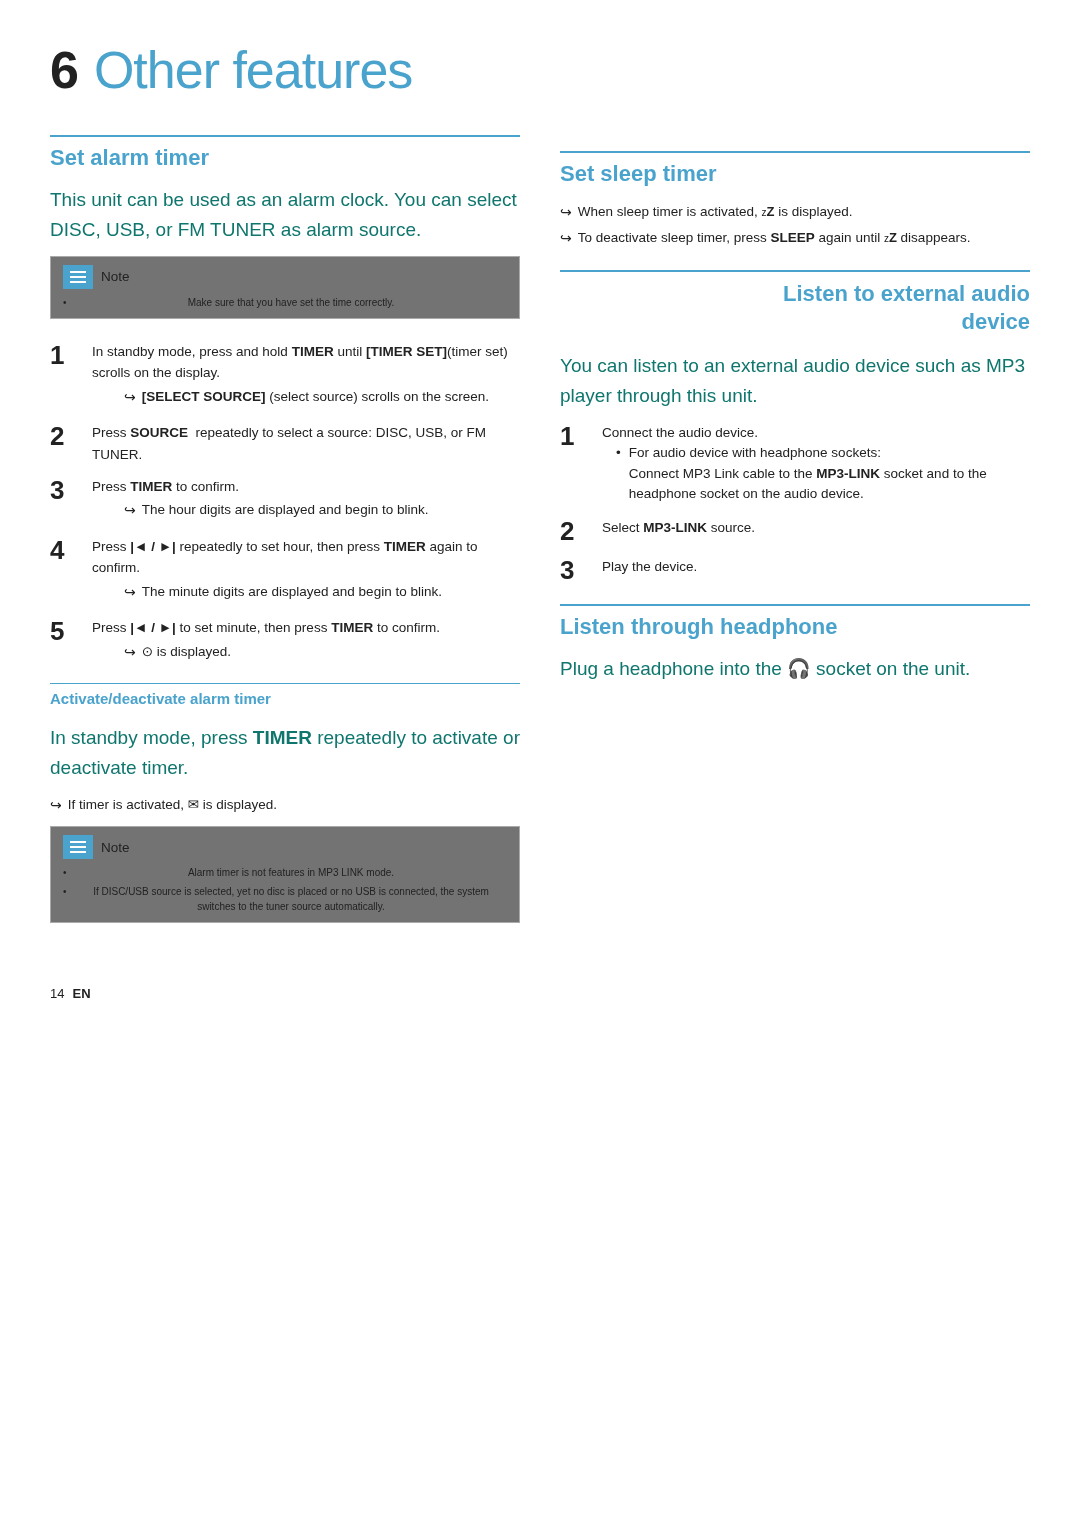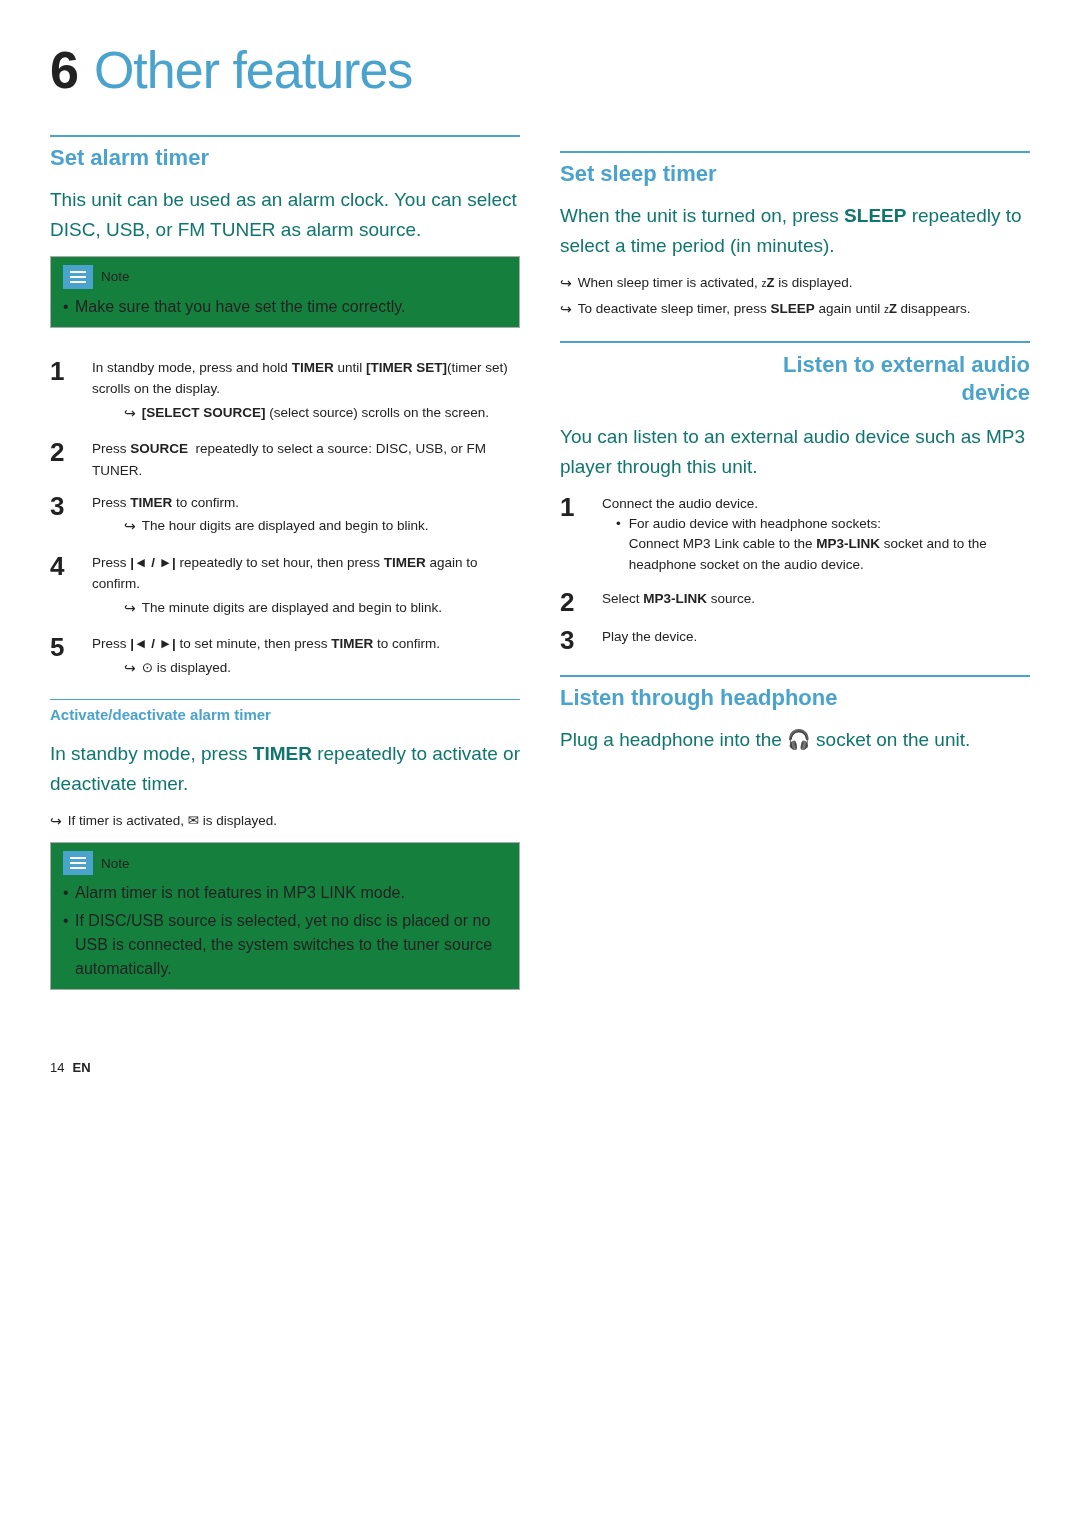--- a/index.html
+++ b/index.html
@@ -86,22 +86,22 @@
       font-size: 19px;
       line-height: 1.6;
       margin-bottom: 10px;
       color: #0f766e;
     }
 
     
     .note-box {
       border: 1px solid #aaa;
       padding: 8px 12px;
-      margin-bottom: 29px;
-      background: #15803d;
+      margin-bottom: 22px;
+      background: #737373;
     }
     .note-header {
       display: flex;
       align-items: center;
       margin-bottom: 6px;
     }
     .note-icon {
       width: 30px;
       height: 24px;
       background: #4aa3cc;
@@ -121,25 +121,26 @@
       width: 16px;
       height: 2px;
       background: white;
     }
     .note-label {
       font-size: 13.5px;
       font-weight: normal;
       color: #222;
     }
     .note-item {
-      font-size: 16px;
+      font-size: 10px;
       line-height: 1.5;
       color: #222;
       padding-left: 12px;
       position: relative;
+      text-align: center;
     }
     .note-item::before {
       content: "•";
       position: absolute;
       left: 0;
     }
 
     
     .steps-list {
       list-style: none;
@@ -349,23 +350,20 @@
     </div>
 
   </div>
 
   <div class="right-col">
 
     <div class="right-section">
       <div class="section-title">
         <h2>Set sleep timer</h2>
       </div>
-      <p class="body-text">
-        When the unit is turned on, press <strong>SLEEP</strong> repeatedly to select a time period (in minutes).
-      </p>
       <div class="arrow-bullet" style="margin-left:0;">
         <span class="arrow-sym">↪</span>
         <span>When sleep timer is activated, <span class="zzz-lower">z</span><span class="zzz-upper">Z</span> is displayed.</span>
       </div>
       <div class="arrow-bullet" style="margin-left:0; margin-top:4px;">
         <span class="arrow-sym">↪</span>
         <span>To deactivate sleep timer, press <strong>SLEEP</strong> again until <span class="zzz-lower">z</span><span class="zzz-upper">Z</span> disappears.</span>
       </div>
     </div>
 

